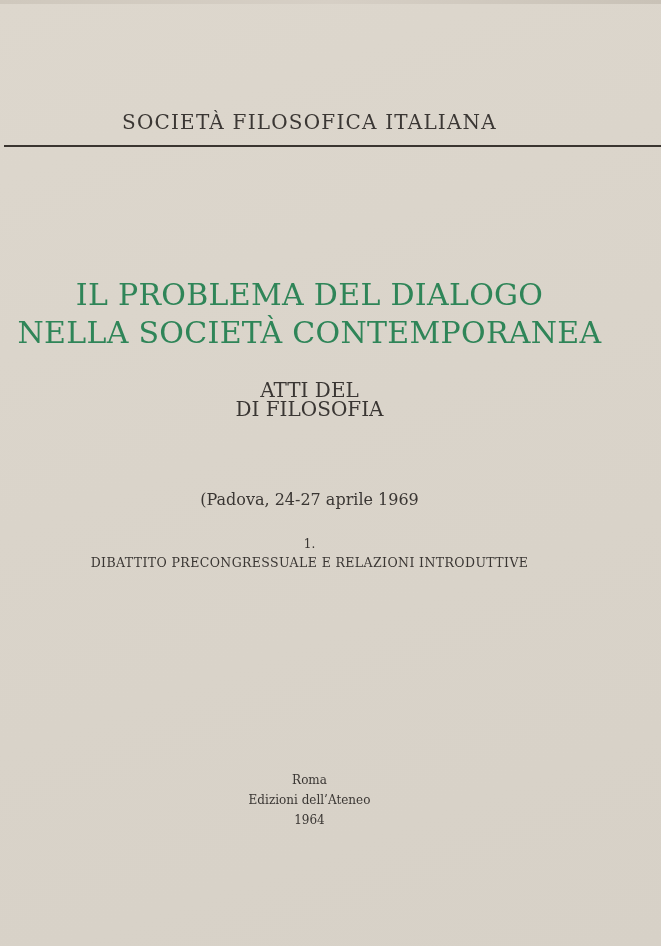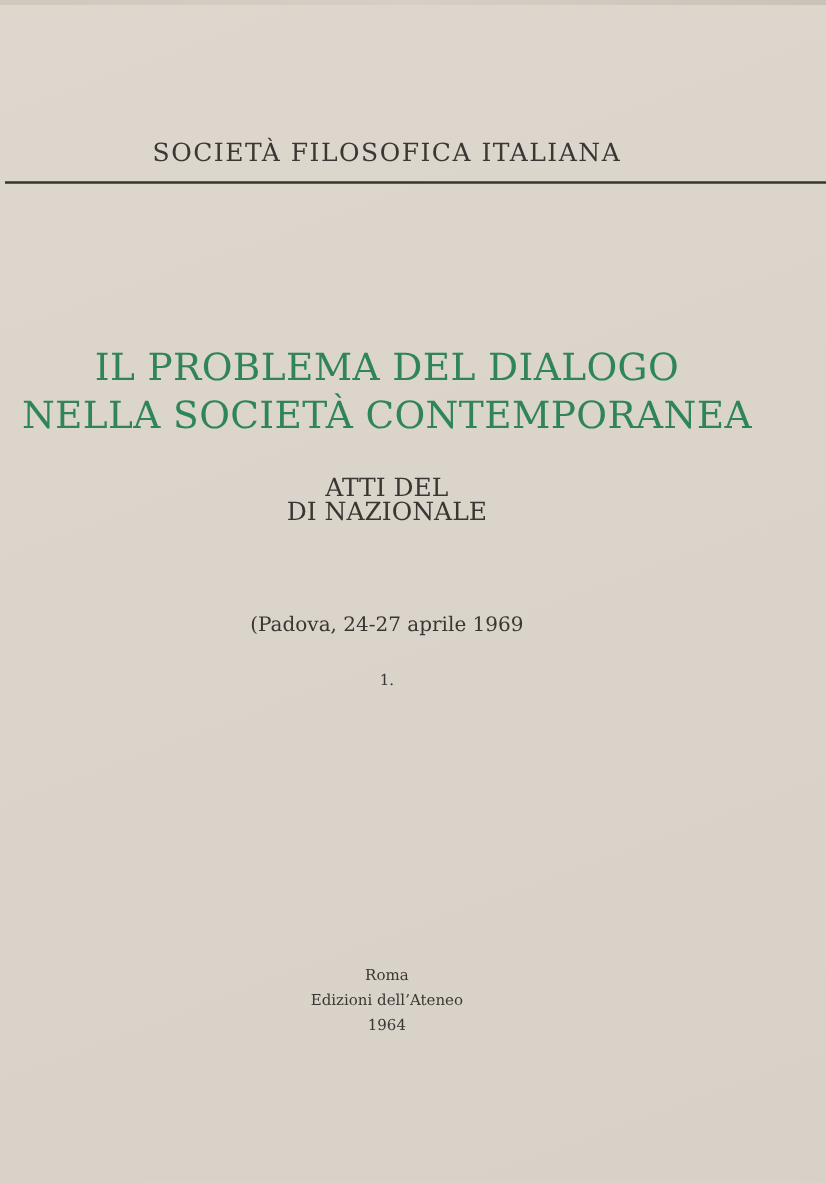--- a/index.html
+++ b/index.html
@@ -93,26 +93,27 @@
 
   <div class="rule"></div>
 
   <div class="block main-title">
     <div>IL PROBLEMA DEL DIALOGO</div>
     <div>NELLA SOCIETÀ CONTEMPORANEA</div>
   </div>
 
   <div class="block acts">
     <div>ATTI DEL</div>
-    <div>DI NAZIONALE</div>
+    <div>DI FILOSOFIA</div>
   </div>
 
   <div class="block place-date">(Padova, 24-27 aprile 1969</div>
 
   <div class="block volume-number">1.</div>
 
+  <div class="block volume-subtitle">DIBATTITO PRECONGRESSUALE E RELAZIONI INTRODUTTIVE</div>
 
   <div class="block imprint">
     <div>Roma</div>
     <div>Edizioni dell’Ateneo</div>
     <div>1964</div>
   </div>
 </div>
 
 </body></html>

